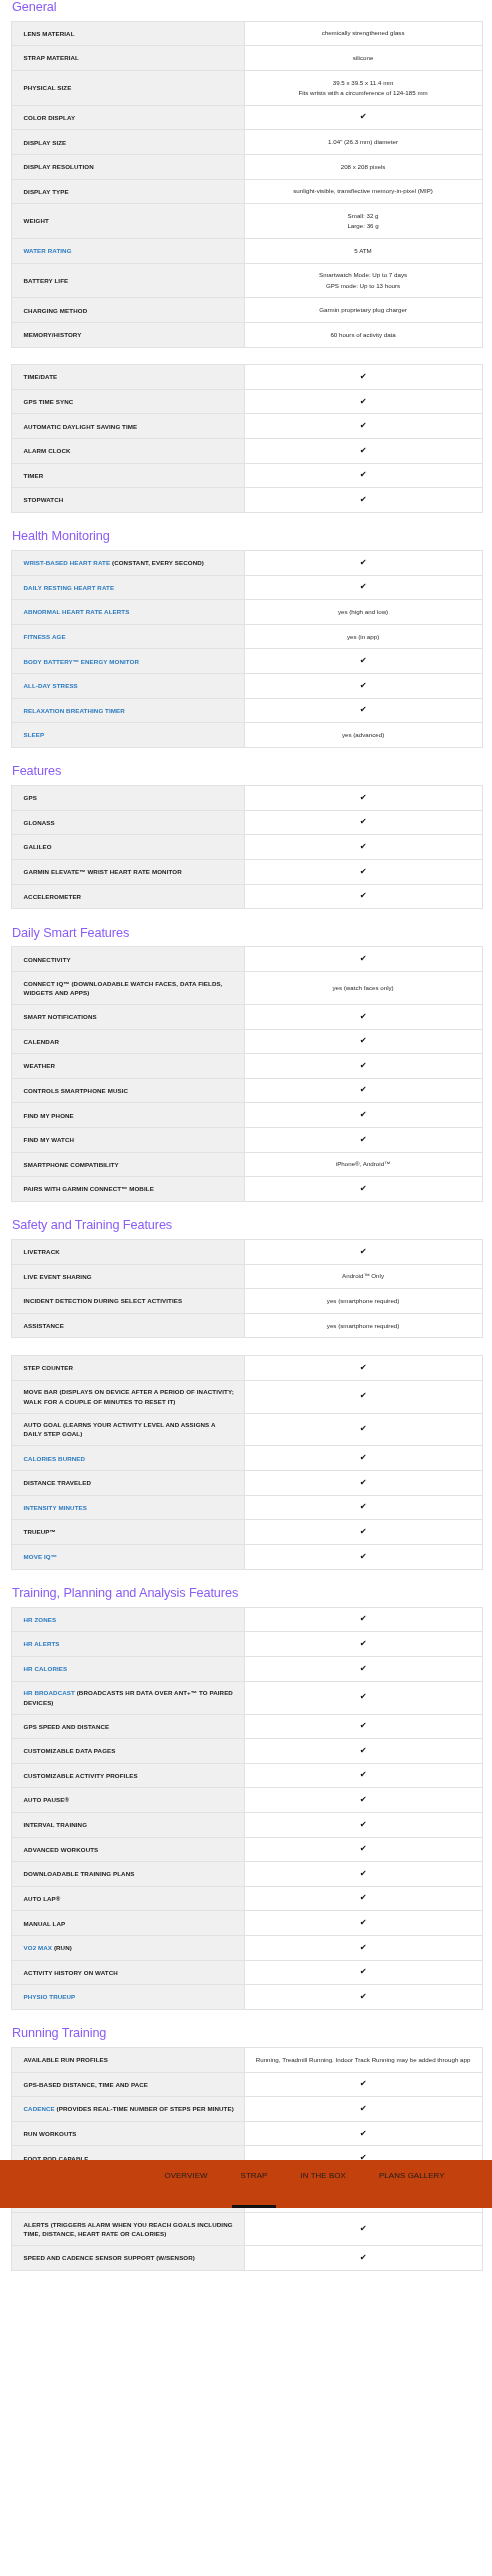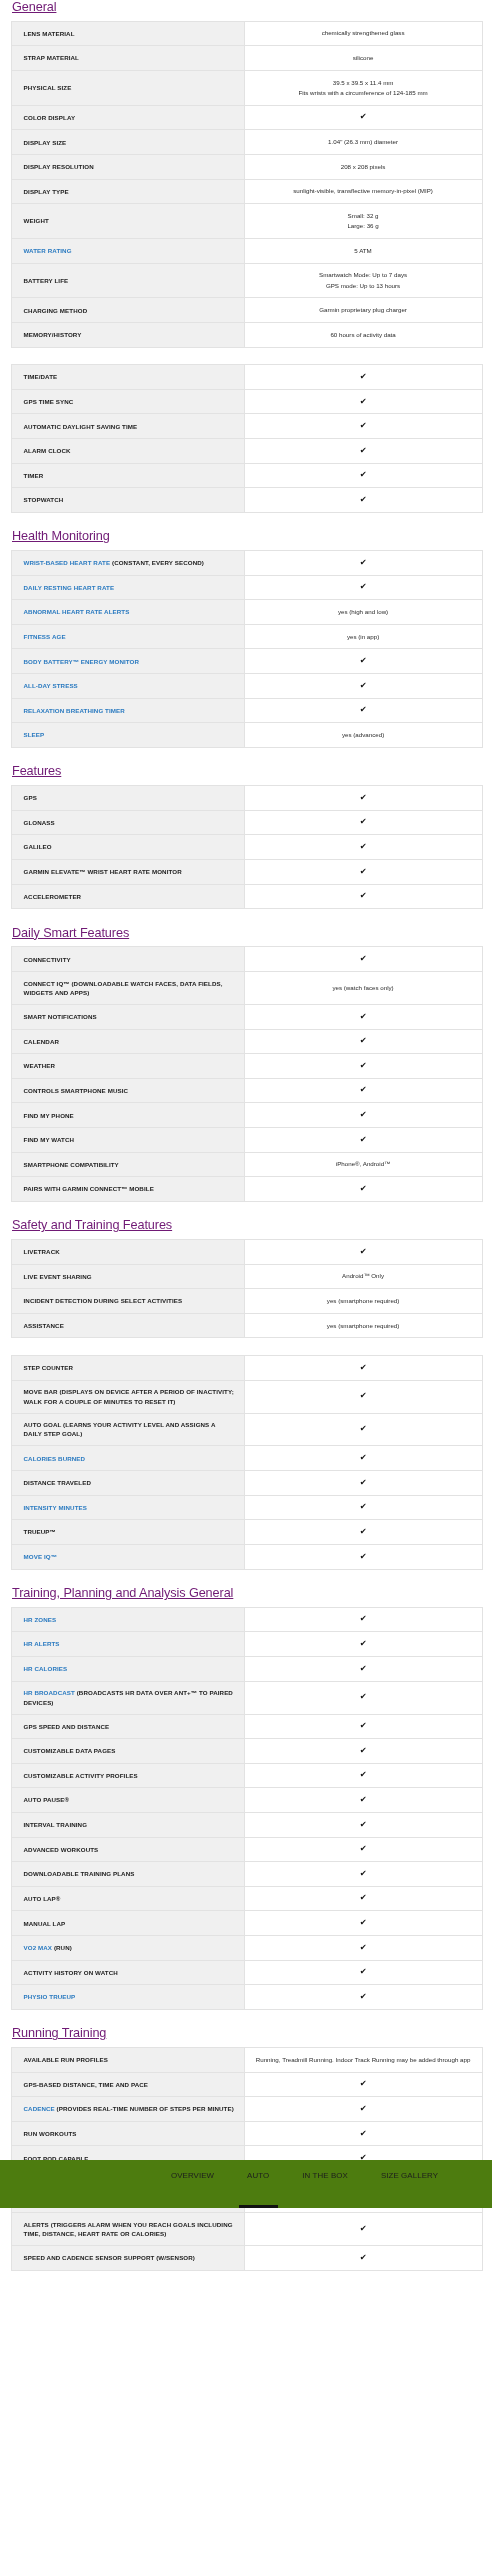--- a/index.html
+++ b/index.html
@@ -17,25 +17,24 @@
     width: 493px;
     padding: 0 0 13.5px 0;
   }
   .section {
     padding: 0 10.5px;
     margin-bottom: 16.5px;
   }
   .section-title {
     font-size: 12.7px;
     font-weight: 400;
-    color: #701a75;
+    color: #8b5cf6;
     letter-spacing: -0.1px;
     margin: 0 0 6.7px 1.5px;
     font-family: "Liberation Sans", sans-serif;
-    text-decoration: underline;
   }
   .spec-table {
     width: 100%;
     border-collapse: collapse;
     border: 0.7px solid #e2e2e2;
     table-layout: fixed;
   }
   .spec-table tr {
     border-bottom: 0.7px solid #e2e2e2;
   }
@@ -72,21 +71,21 @@
     display: inline-block;
   }
 
   
   .tabbar {
     position: absolute;
     left: 0;
     top: 2160px;
     width: 493px;
     height: 48px;
-    background: #4d7c0f;
+    background: #c2410c;
     display: flex;
     align-items: flex-start;
     justify-content: center;
     gap: 0px;
     z-index: 40;
   }
   .tabbar .tabs {
     display: flex;
     align-items: flex-start;
     height: 48px;
@@ -370,21 +369,21 @@
             <td class="value"><span class="check">✔</span></td>
           </tr>
           <tr>
             <td class="label"><span class="lnk">MOVE IQ™</span></td>
             <td class="value"><span class="check">✔</span></td>
           </tr>
         </tbody>
       </table>
     </div>
     <div class="section">
-      <h2 class="section-title">Training, Planning and Analysis General</h2>
+      <h2 class="section-title">Training, Planning and Analysis Features</h2>
       <table class="spec-table">
         <tbody>
           <tr>
             <td class="label"><span class="lnk">HR ZONES</span></td>
             <td class="value"><span class="check">✔</span></td>
           </tr>
           <tr>
             <td class="label"><span class="lnk">HR ALERTS</span></td>
             <td class="value"><span class="check">✔</span></td>
           </tr>
@@ -490,18 +489,18 @@
             <td class="value"><span class="check">✔</span></td>
           </tr>
         </tbody>
       </table>
     </div>
   </div>
 
 <div class="tabbar">
   <div class="tabs" id="tabs-root">
       <div class="tab">OVERVIEW</div>
-      <div class="tab active">AUTO</div>
+      <div class="tab active">STRAP</div>
       <div class="tab">IN THE BOX</div>
-      <div class="tab">SIZE GALLERY</div>
+      <div class="tab">PLANS GALLERY</div>
     </div>
 </div>
 
 
 </body></html>

